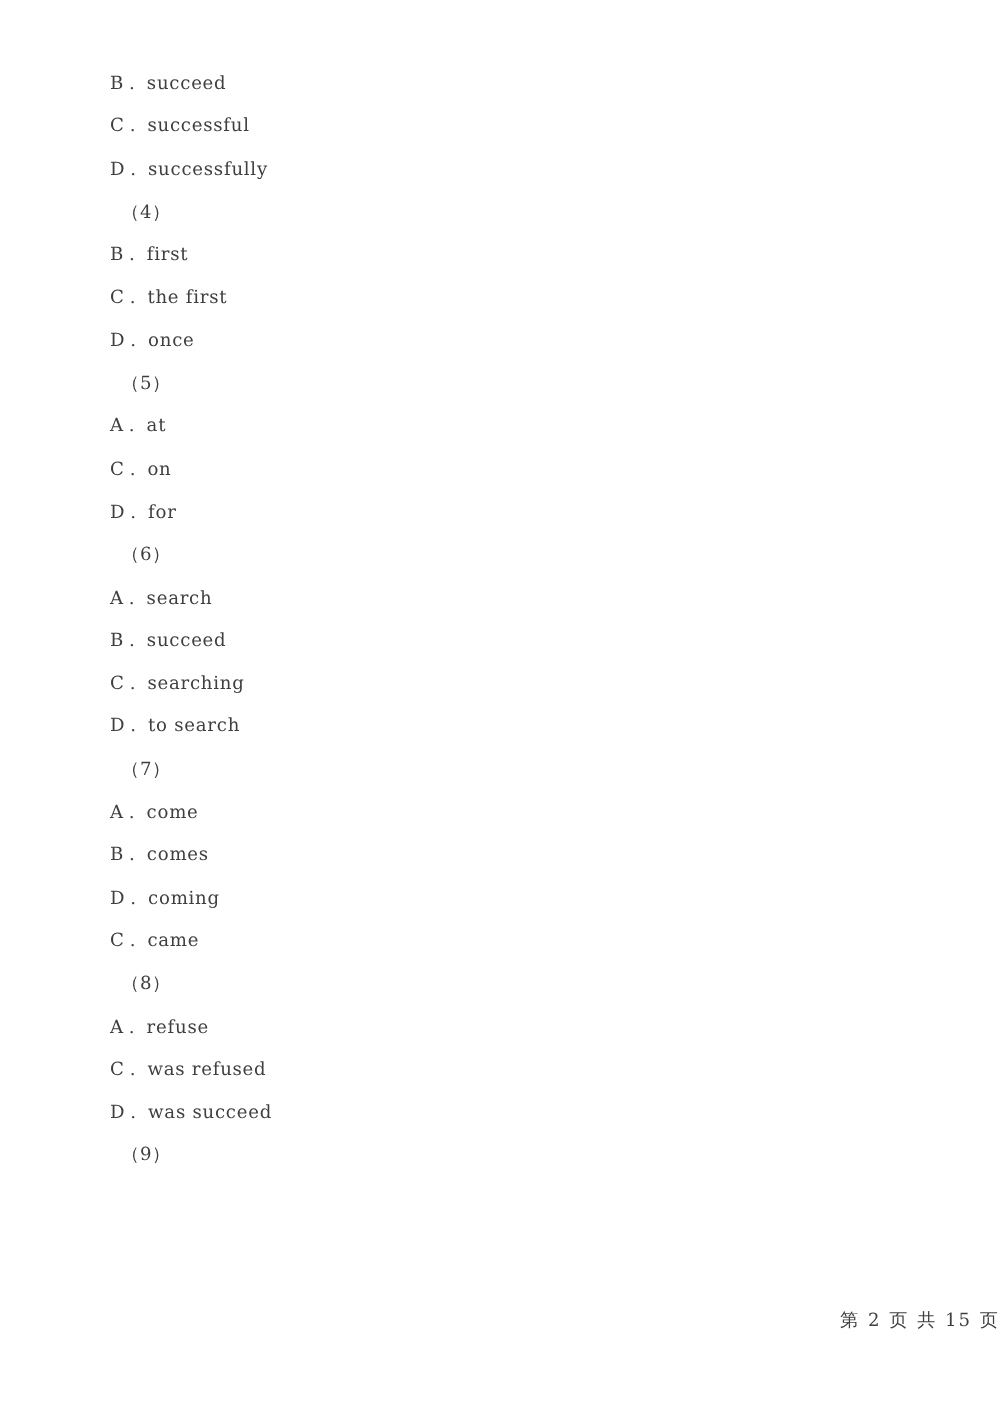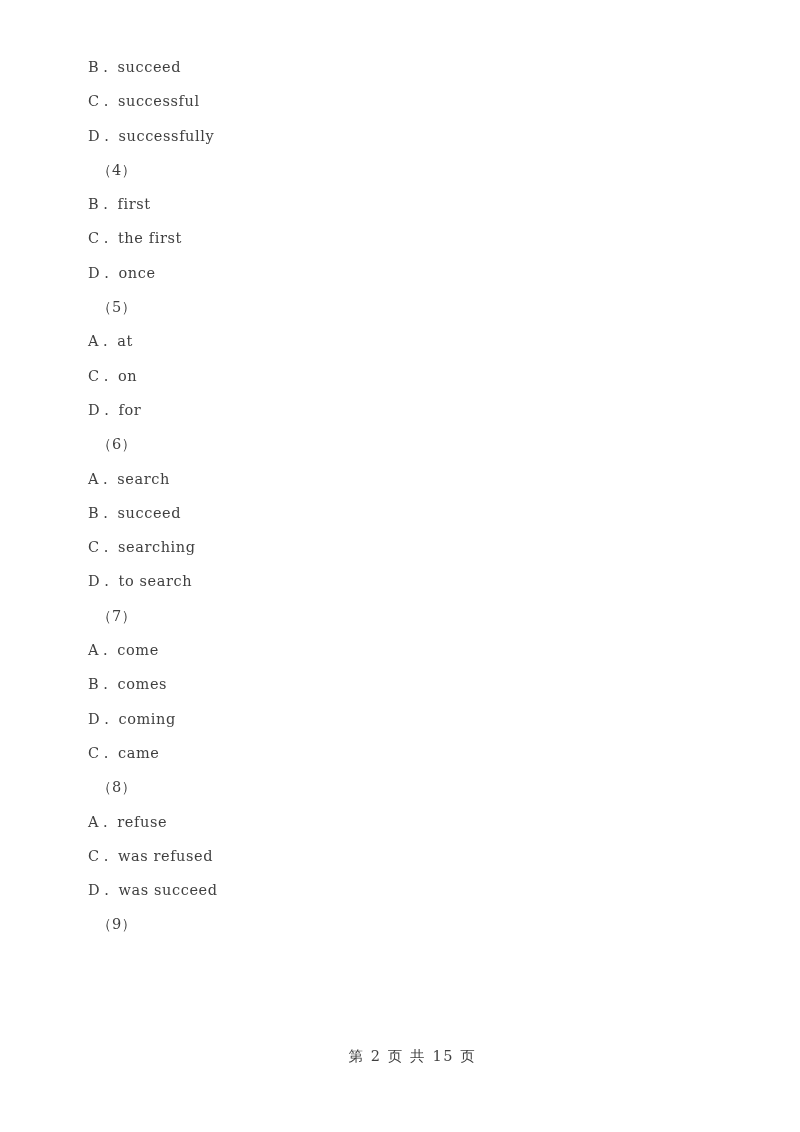--- a/index.html
+++ b/index.html
@@ -67,21 +67,21 @@
     font-size: 14.5px;
     letter-spacing: 0.4px;
     color: #3f3f3f;
   }
 
   #footer {
     position: absolute;
     left: 0;
     top: 1031px;
     width: 800px;
-    text-align: center;
+    text-align: right;
     font-size: 14.5px;
     letter-spacing: 1.6px;
     color: #3f3f3f;
     font-family: "DejaVu Serif", "Liberation Serif", serif;
     white-space: pre;
   }
 </style>
 </head>
 <body>
 

